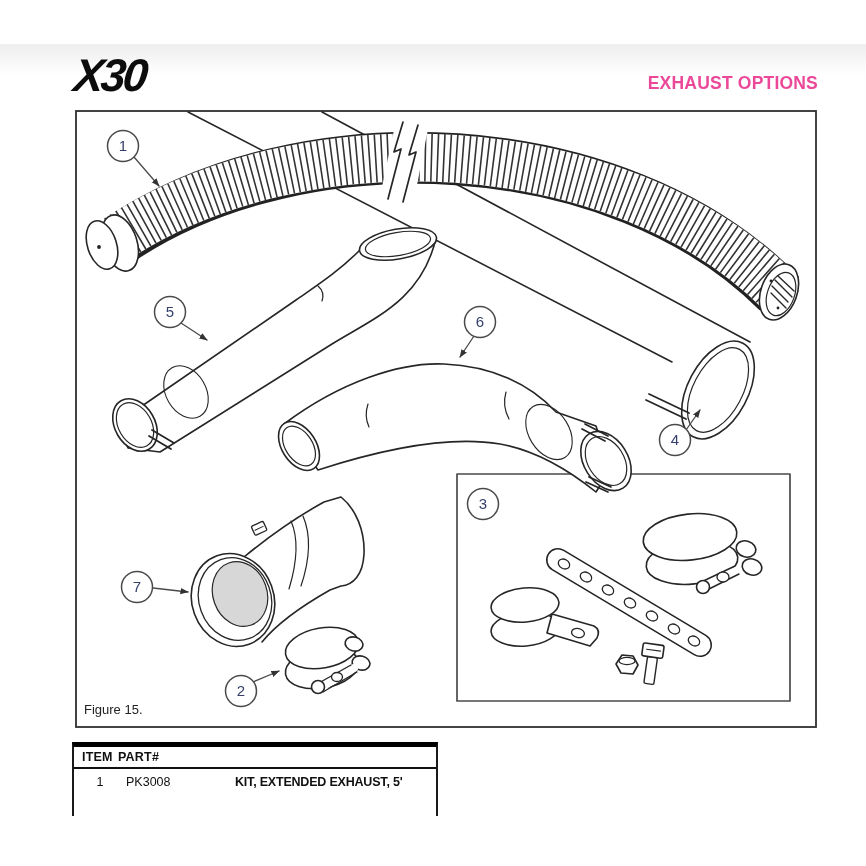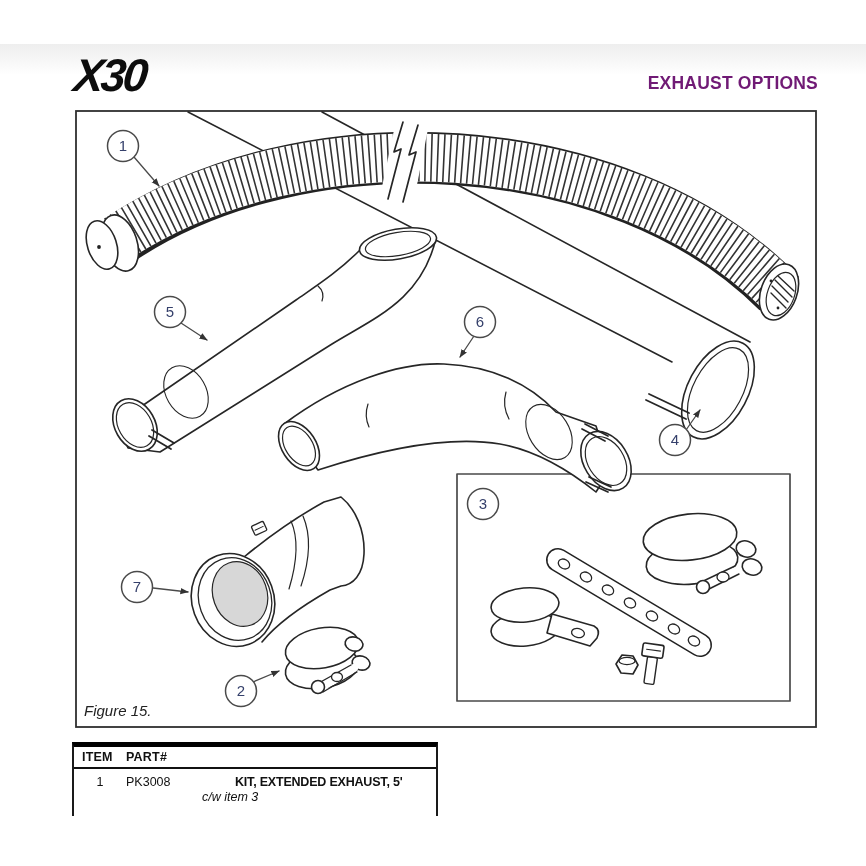--- a/index.html
+++ b/index.html
@@ -4,34 +4,34 @@
 <style>
   html,body{margin:0;padding:0;background:#ffffff;}
   body{width:866px;height:866px;position:relative;overflow:hidden;
        font-family:"Liberation Sans",sans-serif;color:#111;}
   .scan-band{position:absolute;left:0;top:44px;width:866px;height:30px;
        background:linear-gradient(#ebebeb,#fefefe);opacity:.85;}
   .brand{position:absolute;left:74px;top:50px;font-size:45px;font-weight:bold;
        font-style:italic;letter-spacing:-3px;transform:skewX(-6deg) scaleY(1.02);
        color:#0d0d0d;}
   .page-title{position:absolute;right:48px;top:73px;font-size:17.5px;
-       font-weight:bold;letter-spacing:0.2px;color:#701a75;}
-  .fig-caption{position:absolute;left:84px;top:702px;font-size:15px;
-       font-style:italic;color:#222;}
+       font-weight:bold;letter-spacing:0.2px;color:#ec4899;}
+  .fig-caption{position:absolute;left:84px;top:702px;font-size:13px;
+       color:#222;}
   svg{position:absolute;left:0;top:0;}
   svg text.callout-num{font-family:"Liberation Sans",sans-serif;font-size:15px;
        fill:#35406b;}
   
   .parts-table{position:absolute;left:72px;top:742px;width:366px;height:74px;
        overflow:hidden;border-top:5px solid #000;border-left:2px solid #1a1a1a;
        border-right:2px solid #1a1a1a;background:#fff;box-sizing:border-box;}
   .pt-head{display:flex;align-items:center;height:20px;border-bottom:2px solid #111;
        font-weight:bold;font-size:12.5px;letter-spacing:0.2px;}
   .pt-row{display:flex;font-size:12.5px;padding-top:6px;}
-  .col-item{width:52px;padding-left:8px;box-sizing:border-box;}
+  .col-item{width:44px;padding-left:8px;box-sizing:border-box;}
   .col-part{width:76px;}
   .col-desc{flex:1;}
   .pt-row .col-item{text-align:center;width:52px;padding-left:0;}
   .pt-row .col-desc .desc-main{font-weight:bold;letter-spacing:-0.2px;margin-left:33px;}
   .pt-row .col-desc .desc-note{font-style:italic;margin-top:1px;}
 </style>
 </head>
 <body>
 
 <div class="scan-band"></div>
@@ -217,16 +217,15 @@
 <div class="parts-table">
   <div class="pt-head">
     <span class="col-item">ITEM</span>
     <span class="col-part">PART#</span>
   </div>
   <div class="pt-row">
     <span class="col-item">1</span>
     <span class="col-part">PK3008</span>
     <span class="col-desc">
       <div class="desc-main">KIT, EXTENDED EXHAUST, 5'</div>
-      <div class="desc-note">c/w item 3</div>
     </span>
   </div>
 </div>
 
 </body></html>

